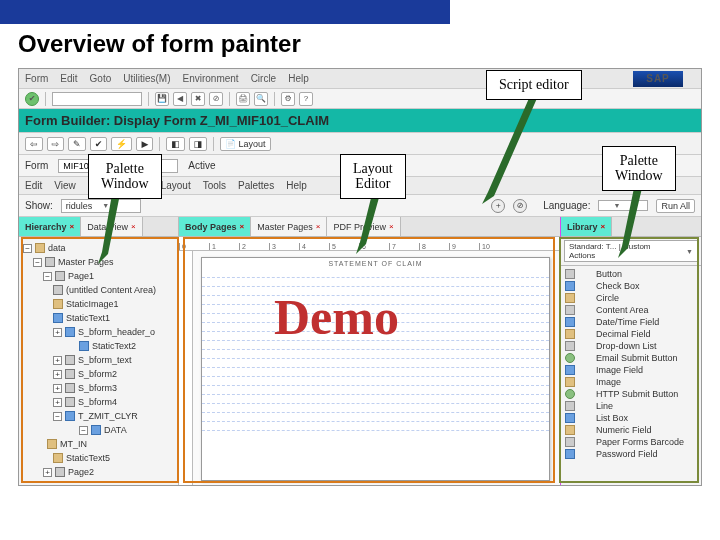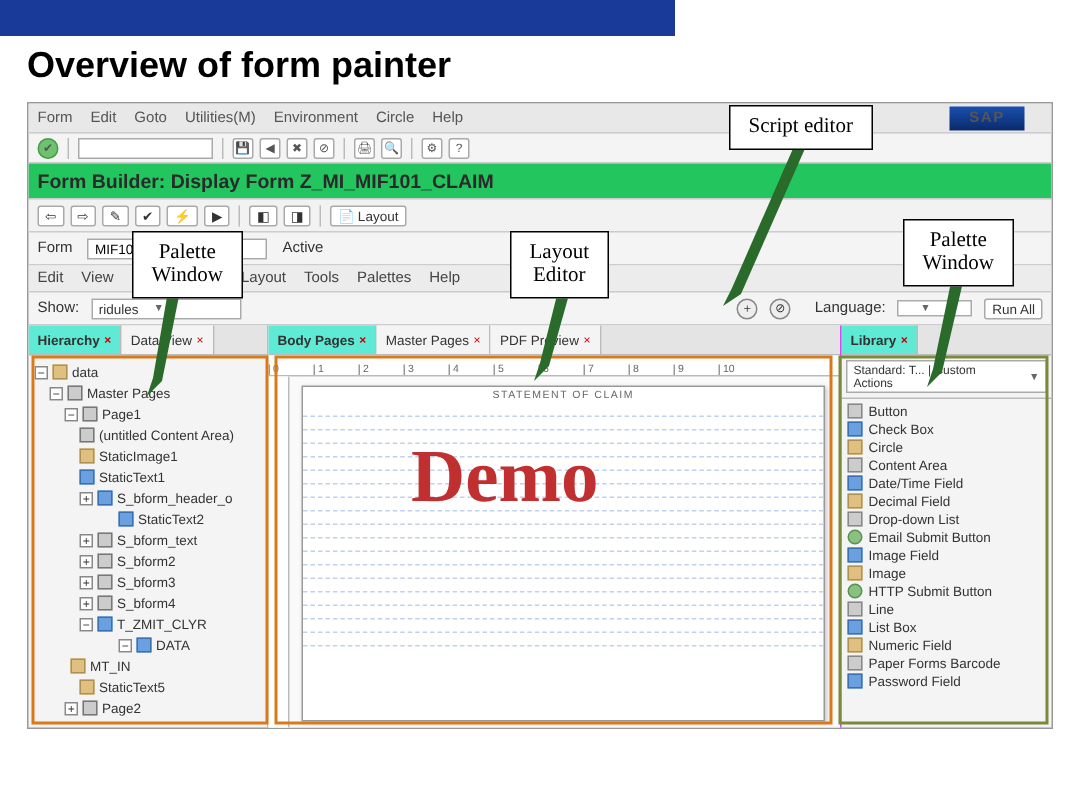--- a/index.html
+++ b/index.html
@@ -7,21 +7,21 @@
   .banner { height: 24px; background: #1a3a9a; width: 450px; }
   .heading { font-size: 24px; font-weight: bold; padding: 6px 18px 10px; }
   .app-container { position: relative; margin: 0 18px; border: 1px solid #999; background: #f4f4f4; font-size: 10px; color: #333; height: 418px; overflow: hidden; }
   .menubar { display: flex; align-items: center; height: 20px; padding: 0 6px; background: #e8e8e8; border-bottom: 1px solid #ccc; }
   .menubar span { margin-right: 12px; color: #555; }
   .logo { margin-left: auto; width: 50px; height: 16px; background: linear-gradient(180deg,#1a4fb0,#0a2a6a); color:#fff; font-weight:bold; font-size:10px; display:flex; align-items:center; justify-content:center; letter-spacing:1px;}
   .toolstrip { display:flex; align-items:center; height:20px; padding:0 6px; border-bottom:1px solid #ccc; gap:4px; }
   .tool-ico { width:14px; height:14px; border:1px solid #aaa; border-radius:2px; background:#fff; display:inline-flex; align-items:center; justify-content:center; font-size:8px; color:#555;}
   .green { background:#6ec16e; border-color:#4a9a4a; border-radius:50%; }
   .sep { width:1px; height:14px; background:#bbb; margin:0 2px;}
-  .builder-title { font-weight:bold; font-size:13px; color:#2a2a2a; padding:4px 6px; background:#22c55e; border-bottom:1px solid #ccc;}
+  .builder-title { font-weight:bold; font-size:13px; color:#2a2a2a; padding:4px 6px; background:#14b8a6; border-bottom:1px solid #ccc;}
   .toolbar2 { display:flex; align-items:center; height:22px; padding:0 6px; gap:4px; border-bottom:1px solid #ccc; background:#f2f2f2;}
   .tb-btn { padding:1px 4px; border:1px solid #aaa; border-radius:2px; background:#fff; font-size:9px; display:inline-flex; align-items:center; gap:2px;}
   .form-row { display:flex; align-items:center; height:22px; padding:0 6px; gap:10px; border-bottom:1px solid #ccc;}
   .form-row label { font-size:10px; }
   .txtinput { border:1px solid #aaa; padding:1px 4px; font-size:9px; background:#fff; }
   .inner-menubar { display:flex; align-items:center; height:18px; padding:0 6px; border-bottom:1px solid #ccc; background:#ececec;}
   .inner-menubar span { margin-right:12px; color:#444;}
   .showbar { display:flex; align-items:center; height:22px; padding:0 6px; border-bottom:1px solid #ccc; gap:8px;}
   .dropdown { border:1px solid #aaa; padding:1px 4px; background:#fff; font-size:9px; display:inline-flex; align-items:center; gap:6px;}
   .dropdown::after { content:"▼"; font-size:7px; color:#666; margin-left:4px;}
@@ -45,21 +45,21 @@
   .ind1{padding-left:10px;} .ind2{padding-left:20px;} .ind3{padding-left:30px;} .ind4{padding-left:56px;}
   .canvas-wrap { flex:1; position:relative; background:#fafafa; overflow:hidden;}
   .ruler-h { height:14px; background:#fff; border-bottom:1px solid #bbb; display:flex; align-items:flex-end; font-size:7px; color:#666;}
   .ruler-h span { width:30px; border-left:1px solid #999; padding-left:2px;}
   .ruler-v { position:absolute; left:0; top:14px; bottom:0; width:14px; background:#fff; border-right:1px solid #bbb;}
   .page { position:absolute; left:22px; top:20px; right:10px; bottom:6px; background:#fff; border:1px solid #999; box-shadow:1px 1px 3px rgba(0,0,0,0.2);}
   .page-line { height:9px; border-bottom:1px dashed #c0d0f0;}
   .page-title { text-align:center; font-size:7px; color:#666; padding:2px; letter-spacing:1px;}
   .lib-search { padding:3px; border-bottom:1px solid #bbb;}
   .lib-list { flex:1; overflow:hidden; font-size:9px; padding:2px;}
-  .lib-list div { display:flex; align-items:center; gap:4px; padding:1px 2px;}
+  .lib-list div { display:flex; align-items:center; gap:21px; padding:1px 2px;}
   .lib-ico { width:10px; height:10px; border:1px solid #888; display:inline-block;}
   .lib-ico.blue{background:#6aa0e0;border-color:#3a70b0;}
   .lib-ico.tan{background:#e0c080;border-color:#b09050;}
   .lib-ico.grey{background:#ccc;}
   .lib-ico.green{background:#8ac080;border-color:#5a9050;}
   .callout { position:absolute; background:#fff; border:1.5px solid #000; padding:6px 12px; font-size:14px; font-family:'Times New Roman',serif; text-align:center; z-index:30;}
   .pointer { position:absolute; z-index:29;}
   .demo { position:absolute; font-size:50px; font-weight:bold; color:#c03030; font-family:Georgia,serif; z-index:35;}
   .hl-orange { position:absolute; border:2.5px solid #d97a1a; background:transparent; z-index:25;}
   .hl-olive  { position:absolute; border:2.5px solid #7a8a3a; background:transparent; z-index:25;}
@@ -128,21 +128,21 @@
     <span>Insert</span>
     <span>Table</span>
     <span>Layout</span>
     <span>Tools</span>
     <span>Palettes</span>
     <span>Help</span>
   </div>
 
   <div class="showbar">
     <label>Show:</label>
-    <span class="dropdown" style="width:100px">
+    <span class="dropdown" style="width:80px">
         <span>ridules</span>
       </span>
     <span style="flex:1"></span>
     <span class="round-ico">＋</span>
     <span class="round-ico">⊘</span>
     <label style="margin-left:8px">Language:</label>
     <span class="dropdown" style="width:50px">
         <span></span>
       </span>
     <span class="tb-btn">

